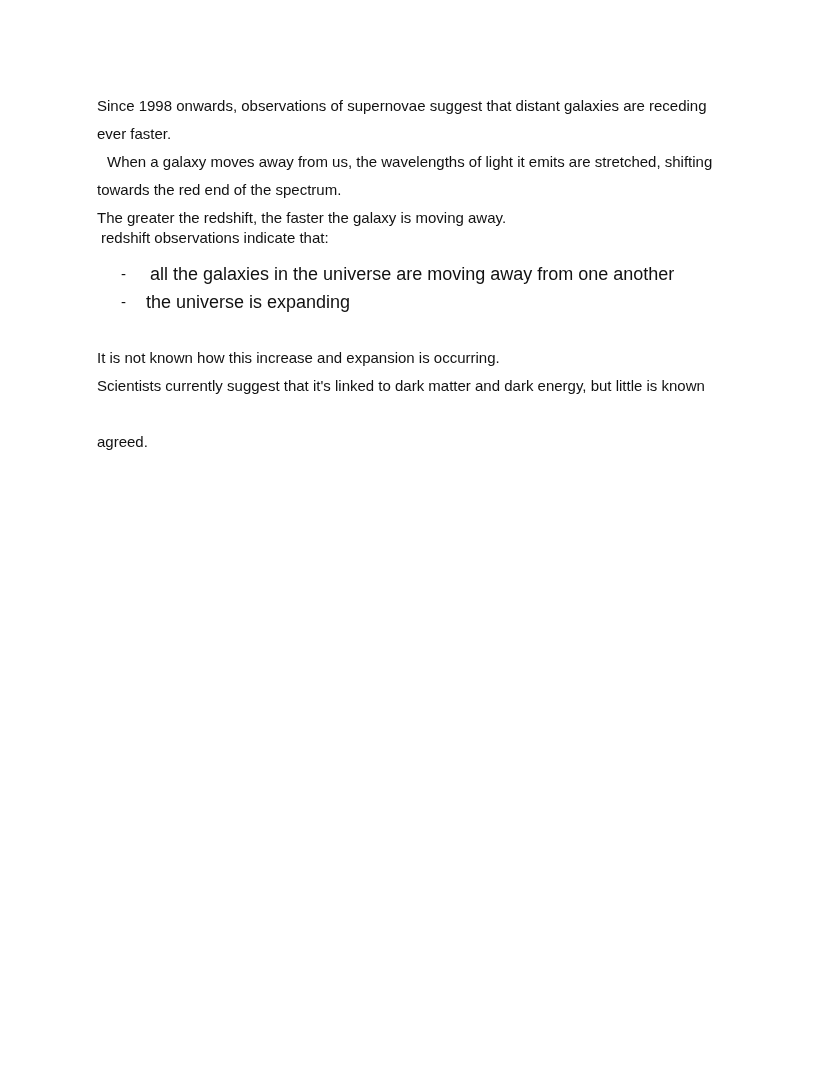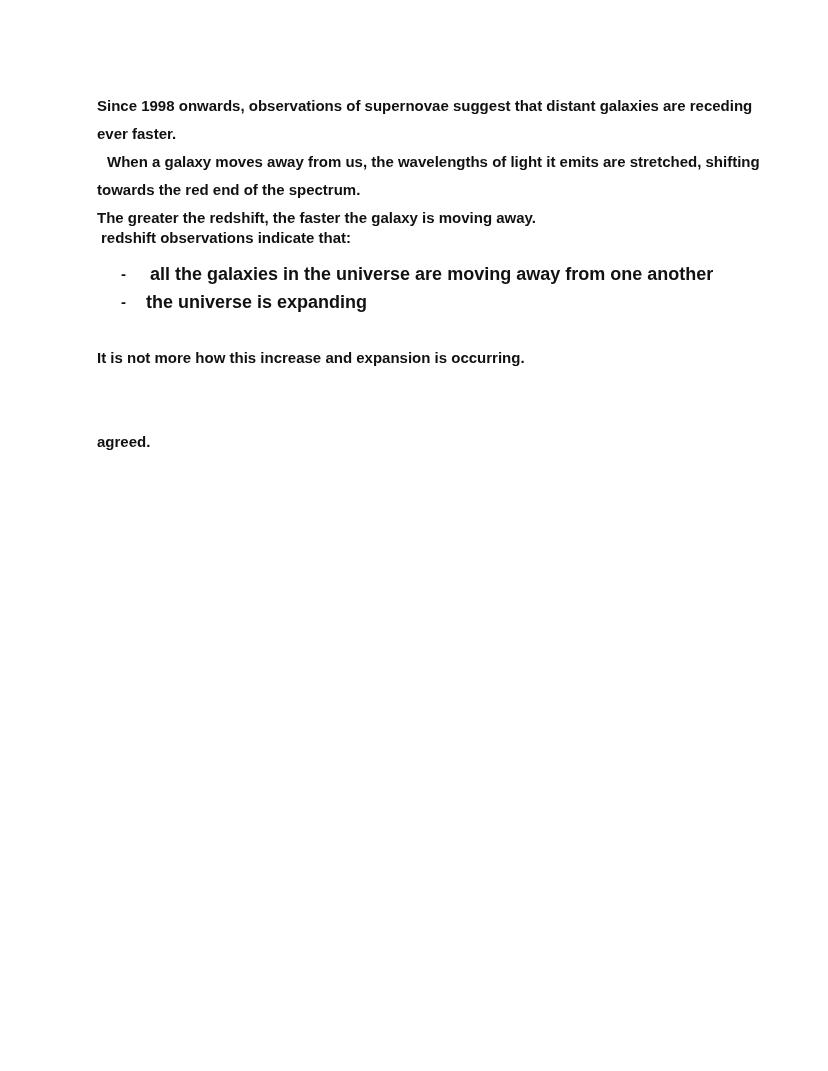--- a/index.html
+++ b/index.html
@@ -13,21 +13,20 @@
       position: relative;
       overflow: hidden;
       font-family: "Liberation Sans", sans-serif;
       color: #000000;
     }
     .page {
       position: absolute;
       left: 0; top: 0;
       width: 768px; height: 1071px;
       background: #ffffff;
-      font-weight: bold;
     }
     .line {
       position: absolute;
       left: 97px;
       font-size: 15px;
       line-height: 20px;
       white-space: nowrap;
       color: #111111;
     }
     .indent1 { left: 101px; }
@@ -62,15 +61,16 @@
       <span class="bullet-dash" style="top:264px;">-</span>
       <span class="bullet-text" style="top:264px; left:150px;">all the galaxies in the universe are moving away from one another</span>
     </div>
     <div>
       <span class="bullet-dash" style="top:292px;">-</span>
       <span class="bullet-text" style="top:292px; left:146px;">the universe is expanding</span>
     </div>
   </div>
 
 
-  <div class="line" style="top:348px;">It is not more how this increase and expansion is occurring.</div>
+  <div class="line" style="top:348px;">It is not known how this increase and expansion is occurring.</div>
+  <div class="line" style="top:376px;">Scientists currently suggest that it's linked to dark matter and dark energy, but little is known</div>
   <div class="line" style="top:432px;">agreed.</div>
 </div>
 
 </body></html>

